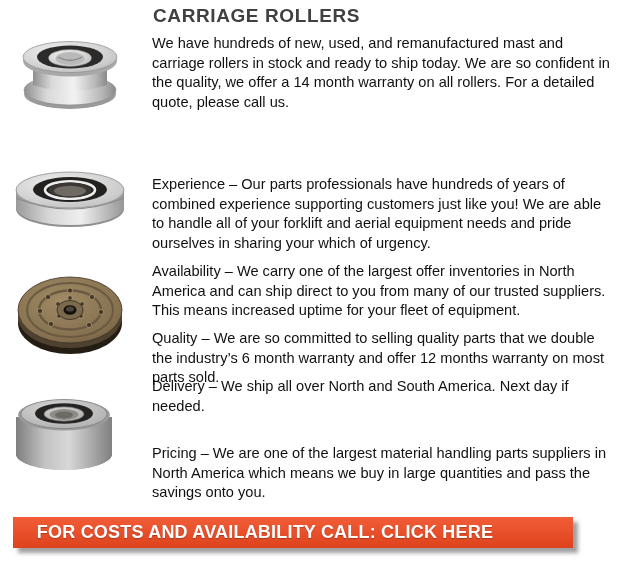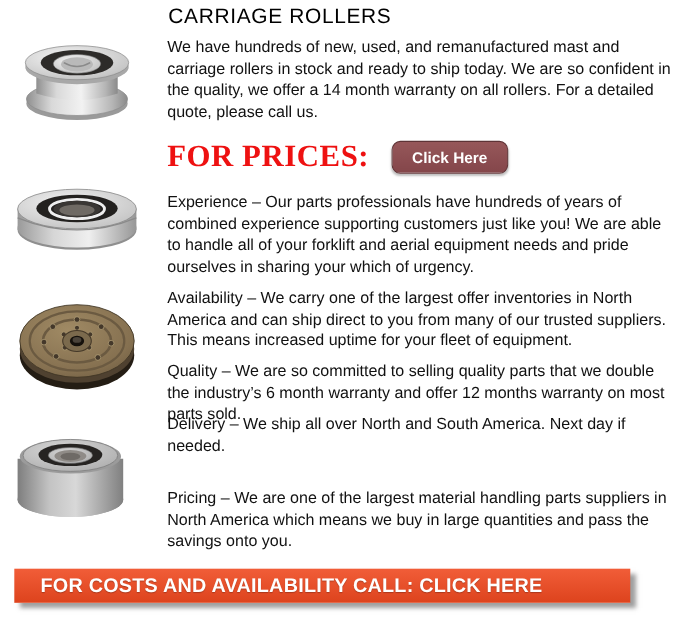--- a/index.html
+++ b/index.html
@@ -4,21 +4,21 @@
 <style>
   html,body{margin:0;padding:0;background:#ffffff;}
   #page{position:relative;width:619px;height:576px;background:#ffffff;overflow:hidden;
         font-family:"Liberation Sans",sans-serif;color:#000;}
 
   
   .photo{position:absolute;}
 
   
   .title{position:absolute;left:153px;top:5px;font-size:19px;letter-spacing:0.6px;
-         font-weight:400;color:#000000;}
+         font-weight:700;color:#404040;}
   .para{position:absolute;left:152px;width:464px;font-size:14.6px;line-height:19.5px;color:#111;}
   .para b{font-weight:400;}
 
   .prices-row{position:absolute;left:152px;top:127px;display:flex;align-items:center;}
   .prices-label{font-family:"Liberation Serif",serif;font-weight:700;font-size:28px;
                 color:#ee1111;letter-spacing:0.5px;}
   .click-btn{margin-left:20px;display:inline-block;background:linear-gradient(#96575a,#84464a);
              color:#fff;font-weight:700;font-size:14px;font-family:"Liberation Sans",sans-serif;
              padding:6px 18px;border:1px solid #5e3336;border-radius:8px;
              box-shadow:0 2px 2px rgba(0,0,0,0.25);cursor:pointer;}
@@ -147,24 +147,20 @@
       <ellipse cx="52" cy="30" rx="20" ry="7.2" fill="url(#g4face)" stroke="#6f6f6f" stroke-width="0.6"></ellipse>
       <ellipse cx="52" cy="30.5" rx="14.5" ry="5.4" fill="#8f8b87"></ellipse>
       <ellipse cx="52" cy="31" rx="9" ry="3.4" fill="#6e6a66"></ellipse>
     </svg>
   </div>
 
   <div class="title">CARRIAGE ROLLERS</div>
 
   <div class="para" style="top:34px;">We have hundreds of new, used, and remanufactured mast and carriage rollers in stock and ready to ship today. We are so confident in the quality, we offer a 14 month warranty on all rollers. For a detailed quote, please call us.</div>
 
-  <div class="prices-row">
-    <span class="prices-label">FOR PRICES:</span>
-    <span class="click-btn">Click Here</span>
-  </div>
 
   <div class="para" style="top:175px;">
     <b>Experience</b>
     <span>– Our parts professionals have hundreds of years of combined experience supporting customers just like you!  We are able to handle all of your forklift and aerial equipment needs and pride ourselves in sharing your which of urgency.</span>
   </div>
 
   <div class="para" style="top:262px;">
     <b>Availability</b>
     <span>– We carry one of the largest offer inventories in North America and can ship direct to you from many of our trusted suppliers. This means increased uptime for your fleet of equipment.</span>
   </div>

